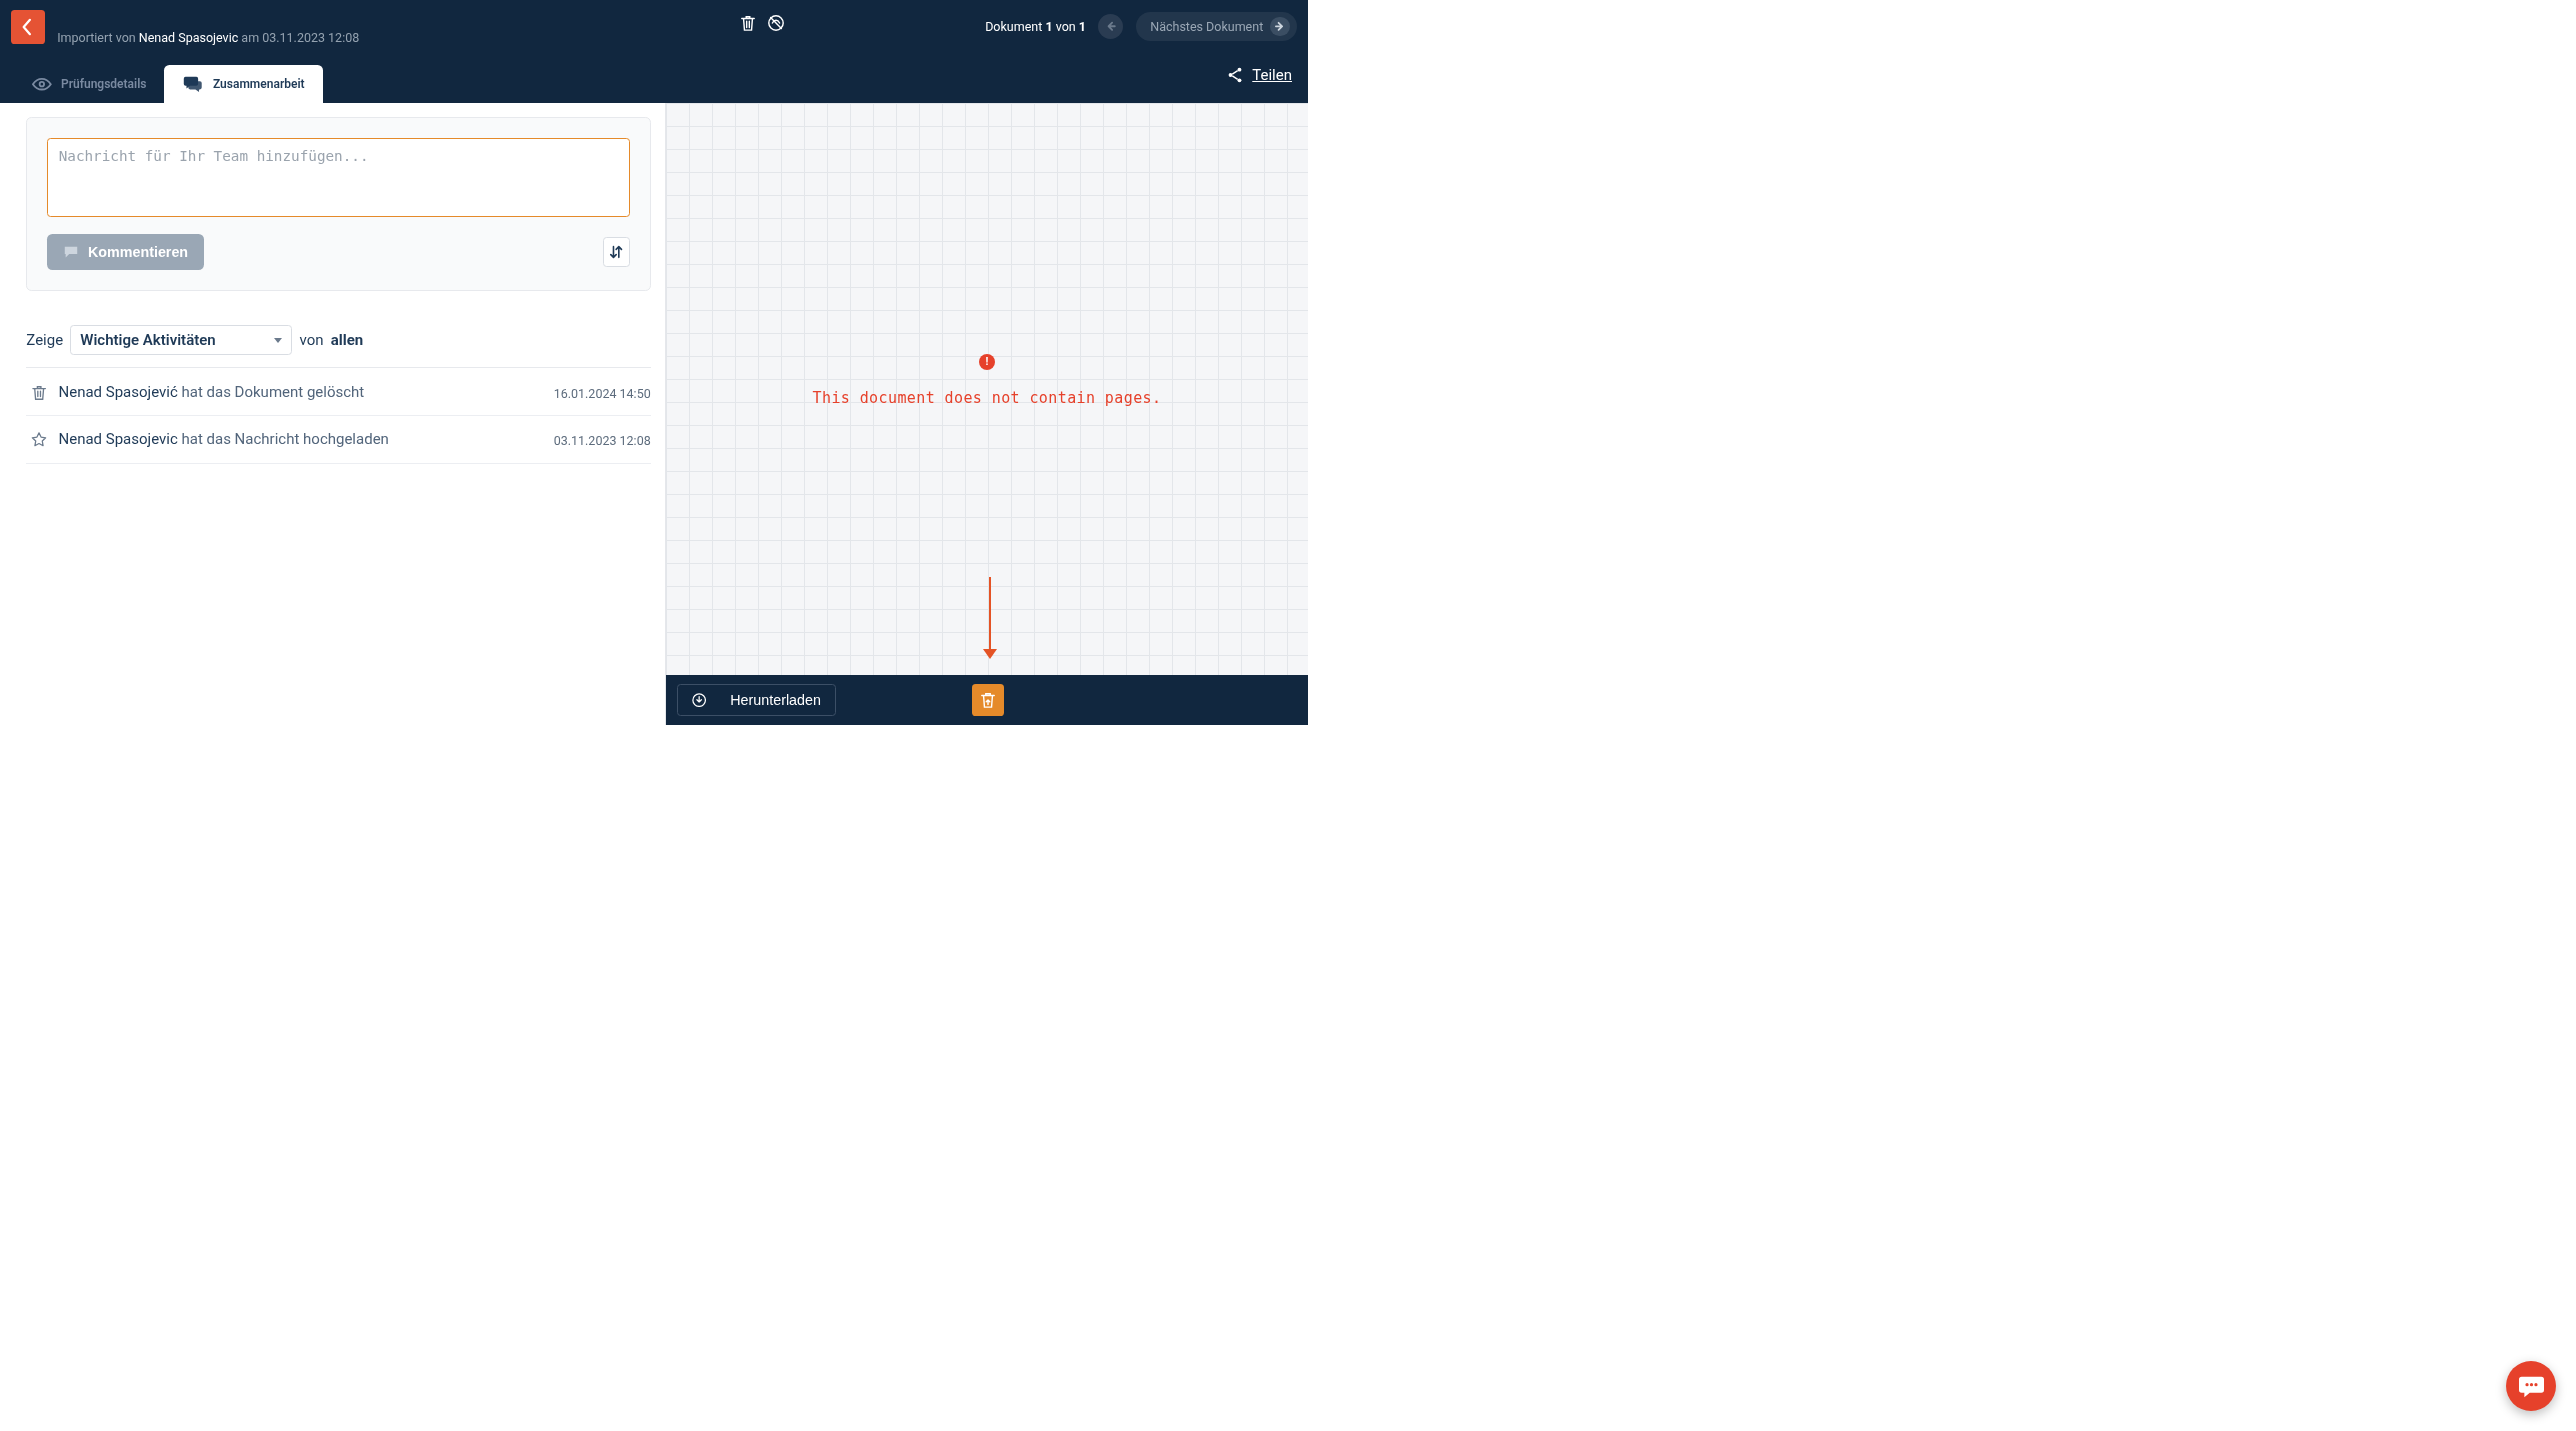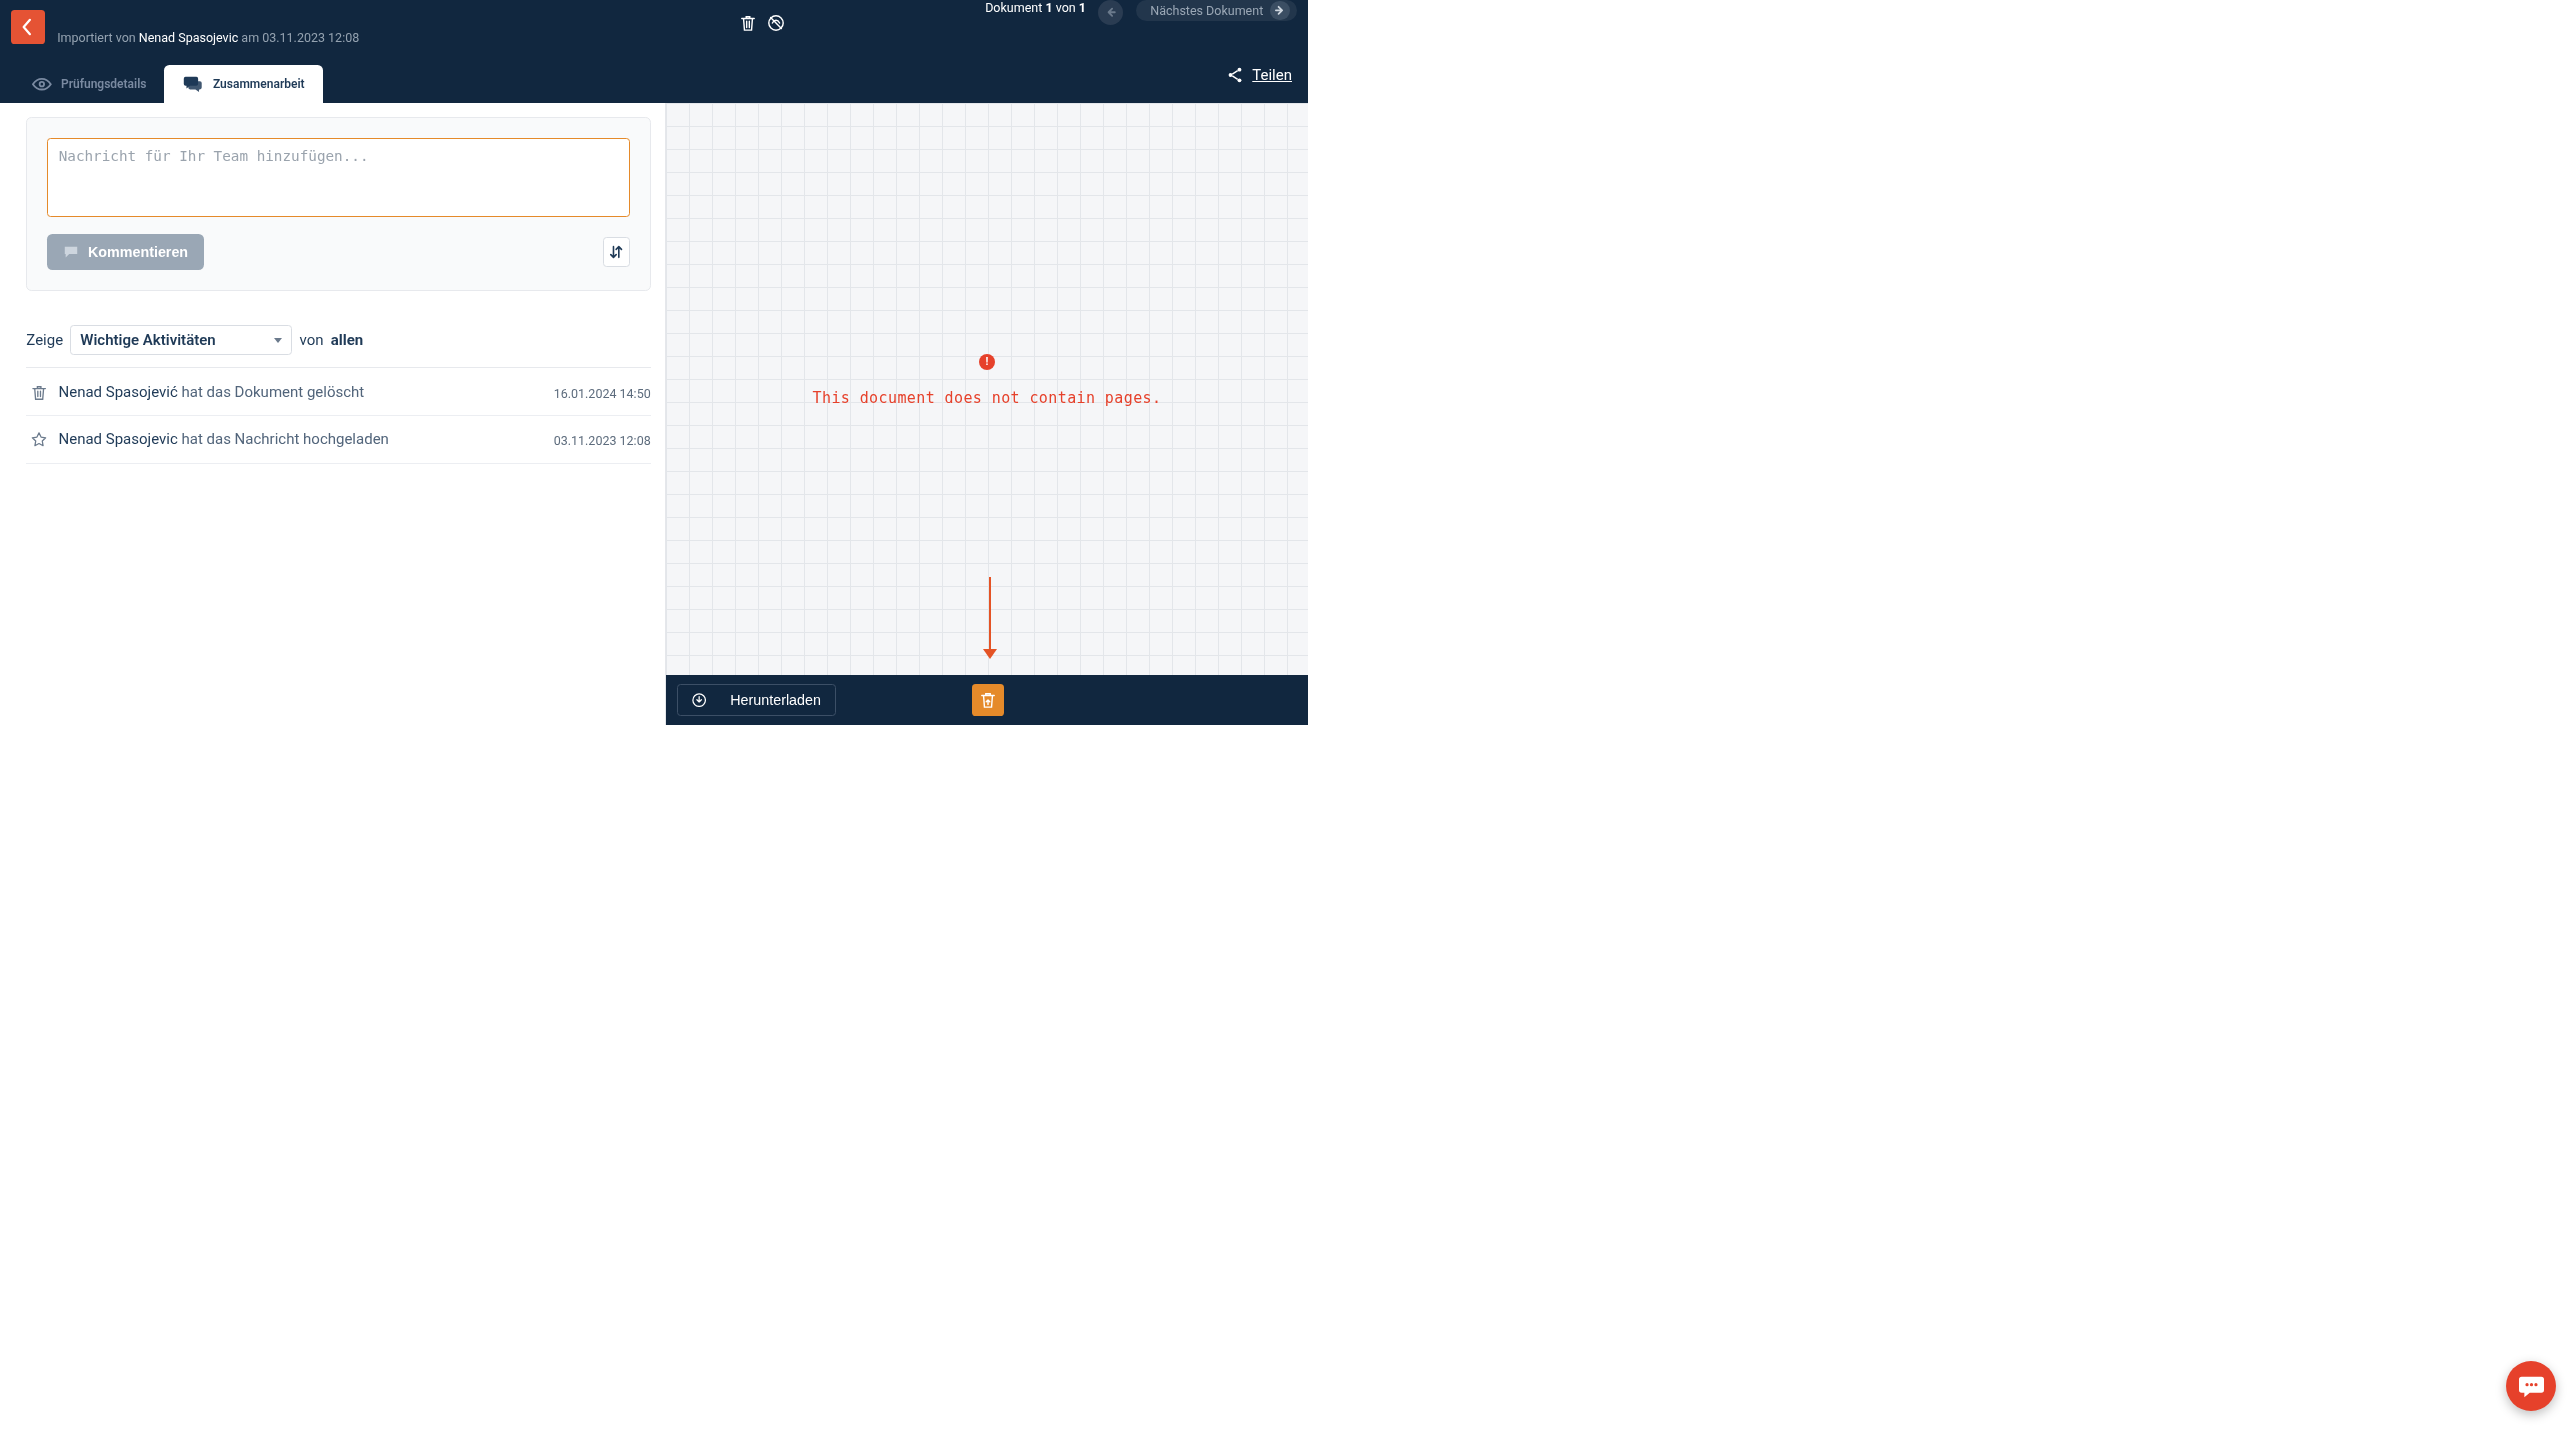--- a/index.html
+++ b/index.html
@@ -5,25 +5,25 @@
   * { box-sizing: border-box; margin: 0; padding: 0; }
   body { font-family: -apple-system, BlinkMacSystemFont, "Segoe UI", Roboto, Arial, sans-serif; background: #ffffff; width:1308px; height:725px; overflow:hidden; }
 
   .topbar { background:#11273f; height:53px; display:flex; align-items:center; padding:0 10.7px; position:relative; }
   .back-btn { width:34px; height:34px; background:#e55334; border-radius:3.6px; display:flex; align-items:center; justify-content:center; cursor:pointer; }
   .title-block { margin-left:12.5px; display:flex; flex-direction:column; justify-content:center; }
   .title-input { width:662px; height:19.7px; background:#11273f; border:none; margin-bottom:1.8px; }
   .subtitle { font-size:12.5px; color:#94a2b0; }
   .subtitle .author-link { color:#ffffff; }
   .doc-actions { position:absolute; left:740px; top:14.3px; display:flex; gap:10.7px; align-items:center; }
-  .doc-nav { position:absolute; right:10.7px; top:0; height:53px; display:flex; gap:12.5px; }
+  .doc-nav { position:absolute; right:10.7px; top:0; height:53px; display:flex; align-items:center; gap:12.5px; }
   .doc-count { font-size:12.5px; color:#ffffff; }
   .doc-count strong { font-weight:700; }
   .nav-circle { width:25px; height:25px; border-radius:50%; background:#2a3c52; display:flex; align-items:center; justify-content:center; }
-  .next-doc-btn { background:#22364c; border-radius:16px; height:21px; padding:0 7.2px 0 14.3px; display:flex; align-items:center; gap:7.2px; font-size:12.5px; color:#9aa7b5; cursor:pointer; }
+  .next-doc-btn { background:#22364c; border-radius:16px; height:29px; padding:0 7.2px 0 14.3px; display:flex; align-items:center; gap:7.2px; font-size:12.5px; color:#9aa7b5; cursor:pointer; }
   .next-doc-btn .nav-circle { width:19.7px; height:19.7px; background:#3b4e63; }
 
   .tabbar { background:#11273f; height:50px; display:flex; align-items:flex-end; padding-left:14.3px; position:relative; }
   .tab { height:38px; display:flex; align-items:center; gap:9px; padding:0 18px; font-size:12px; font-weight:600; color:#7a8aa1; cursor:pointer; border-top-left-radius:5.4px; border-top-right-radius:5.4px; }
   .tab.active { background:#ffffff; color:#1f3a57; }
   .share-link { position:absolute; right:16px; top:12.5px; display:flex; align-items:center; gap:9px; color:#ffffff; font-size:15px; text-decoration:underline; cursor:pointer; }
 
   .main { display:flex; height:calc(725px - 103px); }
   .left-pane { width:653px; padding:14.3px;margin-left:12px; }
   .comment-box { border:0.9px solid #e7e9ed; border-radius:5.4px; padding:19.7px; background:#f9fafb; }

